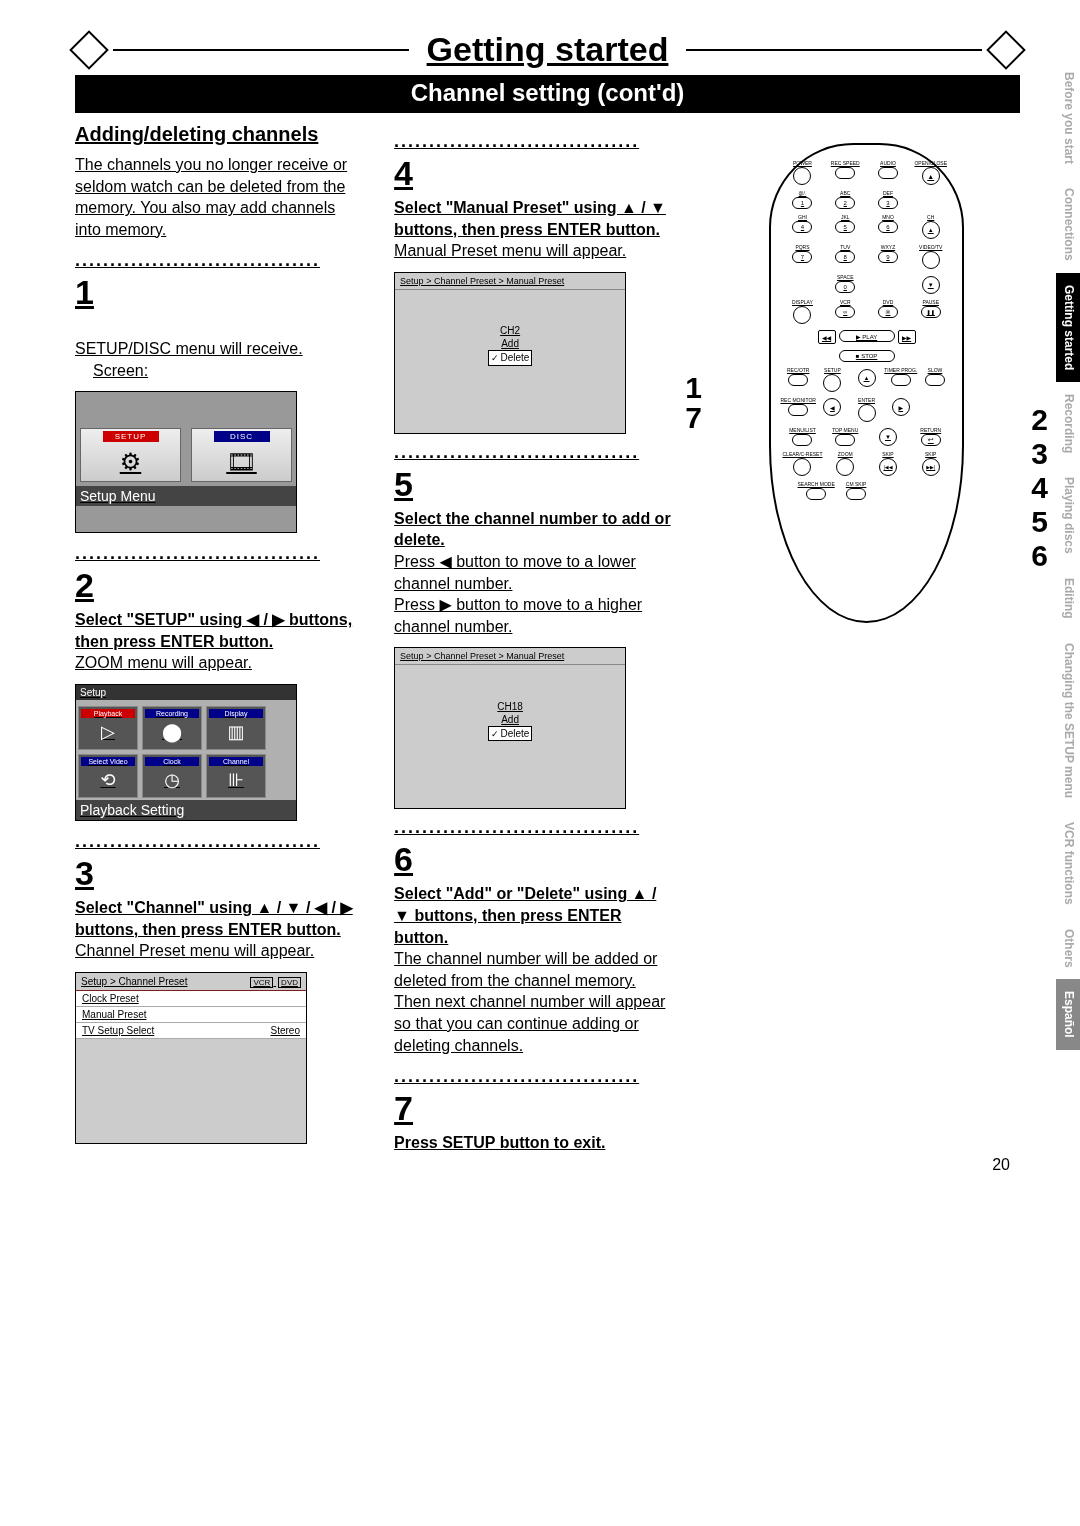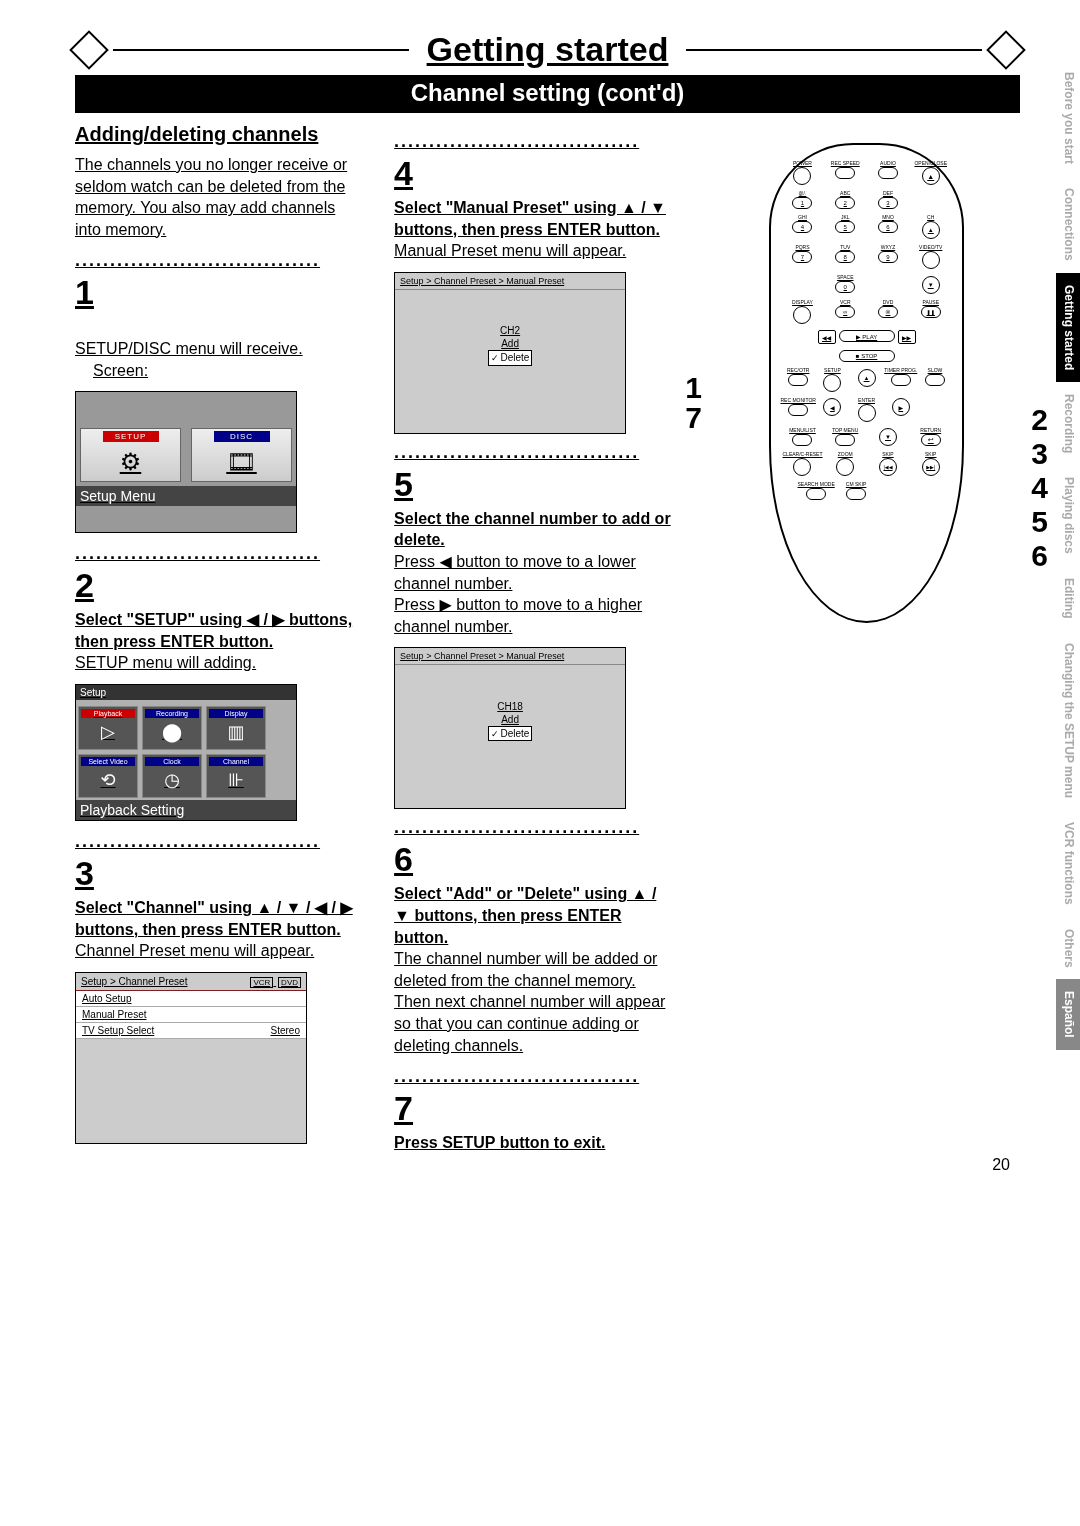--- a/index.html
+++ b/index.html
@@ -385,21 +385,21 @@
             <div class="glyph">🎞</div>
           </div>
         </div>
         <div class="screen-footer">Setup Menu</div>
       </div>
 
       <div class="dots">...................................</div>
       <div class="stepnum">2</div>
       <p>
         <span class="bold">Select "SETUP" using ◀ / ▶ buttons, then press ENTER button.</span><br>
-        <span>SETUP menu will adding.</span>
+        <span>ZOOM menu will appear.</span>
       </p>
 
       <div class="screen" style="width:220px;">
         <div class="screen-title">Setup</div>
         <div class="tiles">
           <div class="tile">
               <span class="lbl">Playback</span>
               <span class="glyph">▷</span>
             </div>
           <div class="tile sel">
@@ -436,21 +436,21 @@
 
       <div class="preset-list">
         <div class="preset-hdr">
           <span>Setup &gt; Channel Preset</span>
           <span>
             <span class="tag">VCR</span>
             <span class="tag">DVD</span>
           </span>
         </div>
         <div class="preset-row">
-          <span>Auto Setup</span>
+          <span>Clock Preset</span>
             <span></span>
         </div>
         <div class="preset-row">
           <span>Manual Preset</span>
             <span></span>
         </div>
         <div class="preset-row">
           <span>TV Setup Select</span>
             <span>Stereo</span>
         </div>

